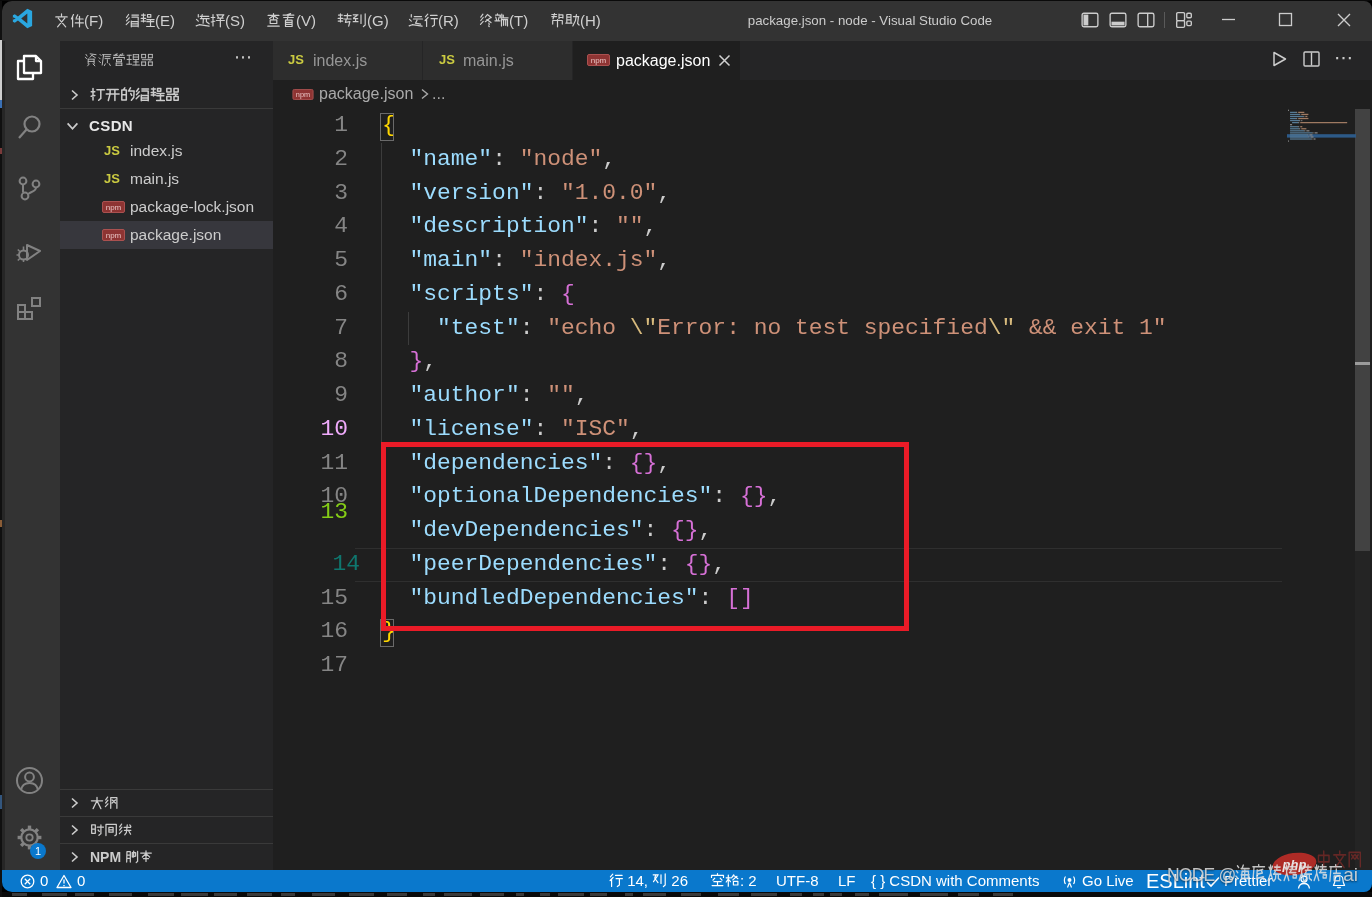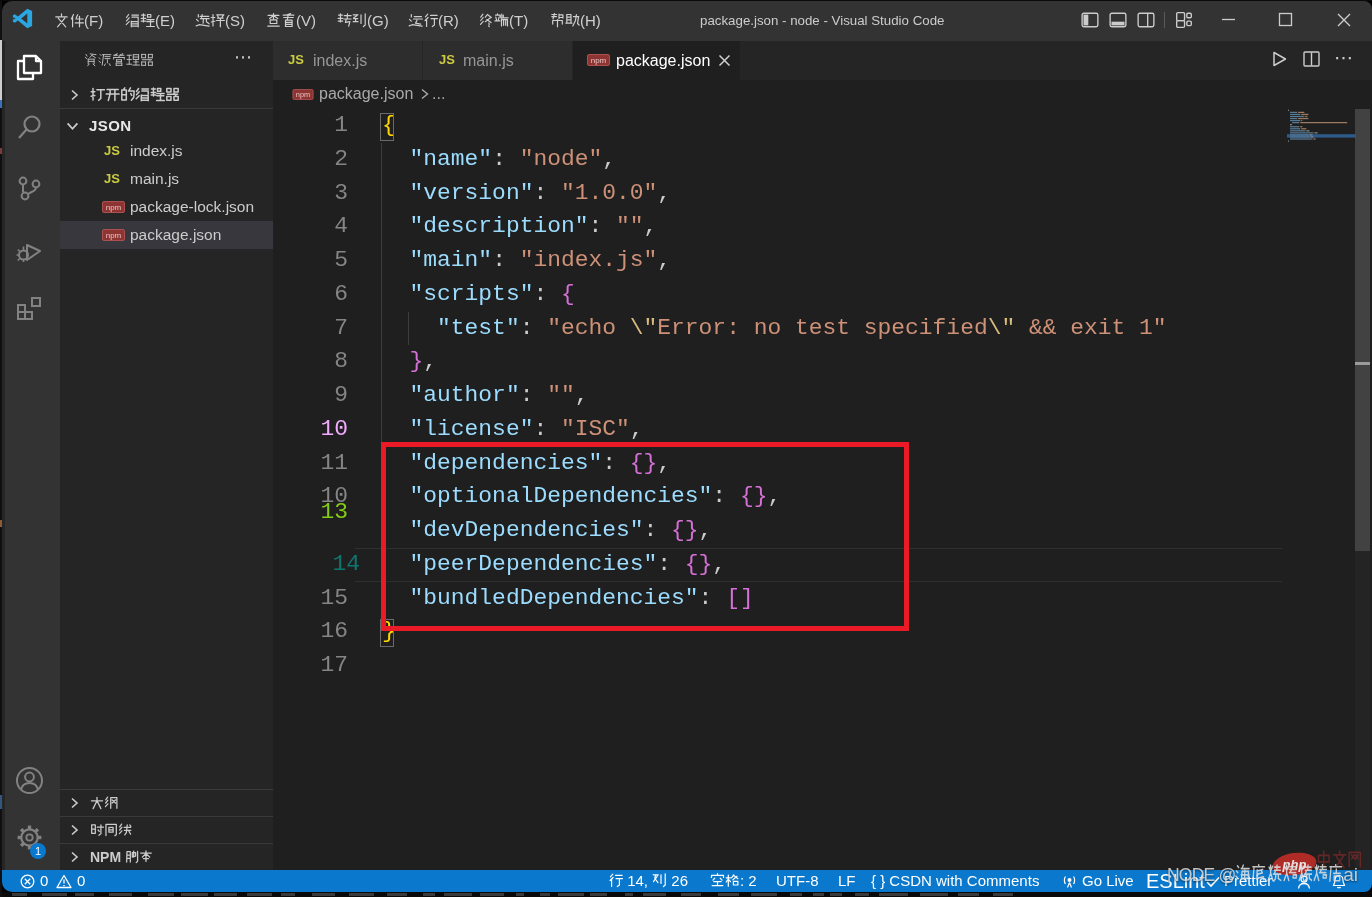--- a/index.html
+++ b/index.html
@@ -51,21 +51,21 @@
 <div style="position:absolute;left:479px;top:10px;height:22px;color:#cfcfcf;font-size:15px;line-height:22px;white-space:nowrap"><svg width="15" height="15" viewBox="0 0 100 100" preserveAspectRatio="none" style="vertical-align:-2px">
       <path d="M26 8L12 28M28 30L12 50M28 56L10 76M56 10L42 28M58 12L82 30M76 32L42 58M52 44L80 64M66 68L68 78M64 86L68 90" stroke="currentColor" stroke-width="8" fill="none" stroke-linecap="round"></path>
     </svg><svg width="15" height="15" viewBox="0 0 100 100" preserveAspectRatio="none" style="vertical-align:-2px">
       <path d="M10 14L36 14M23 6L23 14M12 28L17 46M34 28L29 46M6 52L40 52M52 8L52 24M42 14L42 26M62 14L62 26M46 32L94 32M50 40L50 86M50 44L90 44M64 44L64 82M78 44L78 82M90 44L90 86" stroke="currentColor" stroke-width="8" fill="none" stroke-linecap="round"></path>
     </svg><span style="letter-spacing:0">(T)</span></div>
 <div style="position:absolute;left:550px;top:10px;height:22px;color:#cfcfcf;font-size:15px;line-height:22px;white-space:nowrap"><svg width="15" height="15" viewBox="0 0 100 100" preserveAspectRatio="none" style="vertical-align:-2px">
       <path d="M12 10L44 10M12 24L44 24M30 4L20 40M60 8L60 38M62 12L86 12M86 12L86 34M62 30L82 30M18 50L82 50M18 50L18 74M82 50L82 74M50 44L50 92" stroke="currentColor" stroke-width="8" fill="none" stroke-linecap="round"></path>
     </svg><svg width="15" height="15" viewBox="0 0 100 100" preserveAspectRatio="none" style="vertical-align:-2px">
       <path d="M12 10L40 10M12 10L12 68M40 10L40 68M12 28L40 28M12 46L40 46M6 68L46 68M56 24L92 24M76 10L70 50M70 50L52 86M90 24L84 70M84 70L94 80" stroke="currentColor" stroke-width="8" fill="none" stroke-linecap="round"></path>
     </svg><span style="letter-spacing:0">(H)</span></div>
-<div style="position:absolute;left:700px;top:10px;width:340px;height:22px;color:#cccccc;font-size:13.3px;line-height:22px;text-align:left;white-space:nowrap">package.json - node - Visual Studio Code</div>
+<div style="position:absolute;left:700px;top:10px;width:340px;height:22px;color:#cccccc;font-size:13.3px;line-height:22px;text-align:center;white-space:nowrap">package.json - node - Visual Studio Code</div>
 <svg style="position:absolute;left:1081px;top:11px" width="18" height="18" viewBox="0 0 16 16">
 <rect x="1" y="2" width="14" height="12" rx="1.5" fill="none" stroke="#cccccc" stroke-width="1.2"></rect>
 <rect x="2.2" y="3.2" width="4.3" height="9.6" fill="#cccccc"></rect>
   </svg>
 <svg style="position:absolute;left:1109px;top:11px" width="18" height="18" viewBox="0 0 16 16">
 <rect x="1" y="2" width="14" height="12" rx="1.5" fill="none" stroke="#cccccc" stroke-width="1.2"></rect>
 <rect x="2.2" y="9.5" width="11.6" height="3.3" fill="#cccccc"></rect>
   </svg>
 <svg style="position:absolute;left:1137px;top:11px" width="18" height="18" viewBox="0 0 16 16">
 <rect x="1" y="2" width="14" height="12" rx="1.5" fill="none" stroke="#cccccc" stroke-width="1.2"></rect>
@@ -157,21 +157,21 @@
       <path d="M24 10L10 30M28 32L10 52M28 58L8 78M46 14L90 14M46 27L88 27M88 27L88 46M42 54L42 92M88 54L88 92M42 57L88 57M42 73L88 73M42 88L88 88" stroke="currentColor" stroke-width="10" fill="none" stroke-linecap="round"></path>
     </svg><svg width="15" height="15" viewBox="0 0 100 100" preserveAspectRatio="none" style="vertical-align:-2px">
       <path d="M10 14L36 14M23 6L23 60M8 36L38 36M8 54L38 54M50 10L72 10M50 10L50 28M72 10L72 28M50 28L72 28M46 44L94 44M46 58L92 58M70 44L70 90M44 90L96 90" stroke="currentColor" stroke-width="10" fill="none" stroke-linecap="round"></path>
     </svg><svg width="15" height="15" viewBox="0 0 100 100" preserveAspectRatio="none" style="vertical-align:-2px">
       <path d="M12 10L40 10M12 10L12 34M40 10L40 34M12 34L40 34M60 10L88 10M60 10L60 34M88 10L88 34M60 34L88 34M16 48L84 48M60 42L72 54M12 64L40 64M12 64L12 88M40 64L40 88M12 88L40 88M60 64L88 64M60 64L60 88M88 64L88 88M60 88L88 88" stroke="currentColor" stroke-width="10" fill="none" stroke-linecap="round"></path>
     </svg></div>
 <div style="position:absolute;left:60px;top:108px;width:213px;height:1px;background:#3a3a3a"></div>
 <svg style="position:absolute;left:66px;top:119px" width="13" height="13" viewBox="0 0 12 12">
     <path d="M1.5 4 L6 9 L10.5 4" fill="none" stroke="#cccccc" stroke-width="1.6"></path>
   </svg>
-<div style="position:absolute;left:89px;top:116px;height:20px;color:#e8e8e8;font-size:15px;line-height:20px;font-weight:bold;letter-spacing:0.4px">JSON</div>
+<div style="position:absolute;left:89px;top:116px;height:20px;color:#e8e8e8;font-size:15px;line-height:20px;font-weight:bold;letter-spacing:0.4px">CSDN</div>
 <div style="position:absolute;left:60px;top:221px;width:213px;height:28px;background:#37373d"></div>
 <div style="position:absolute;left:104px;top:143px;color:#cbcb41;font-size:13px;font-weight:bold;font-family:'Liberation Sans',sans-serif">JS</div>
 <div style="position:absolute;left:130px;top:137px;height:28px;color:#cccccc;font-size:15.5px;line-height:28px">index.js</div>
 <div style="position:absolute;left:104px;top:171px;color:#cbcb41;font-size:13px;font-weight:bold;font-family:'Liberation Sans',sans-serif">JS</div>
 <div style="position:absolute;left:130px;top:165px;height:28px;color:#cccccc;font-size:15.5px;line-height:28px">main.js</div>
 <svg style="position:absolute;left:102px;top:201px" width="23" height="12" viewBox="0 0 23 12">
 <rect x="0.5" y="0.5" width="22" height="11" rx="1.5" fill="#8e3433" stroke="#aa5150" stroke-width="1"></rect>
 <text x="11.5" y="9" font-family="Liberation Sans" font-size="8" fill="#e8c2c2" text-anchor="middle">npm</text>
   </svg>
 <div style="position:absolute;left:130px;top:193px;height:28px;color:#cccccc;font-size:15.5px;line-height:28px">package-lock.json</div>

